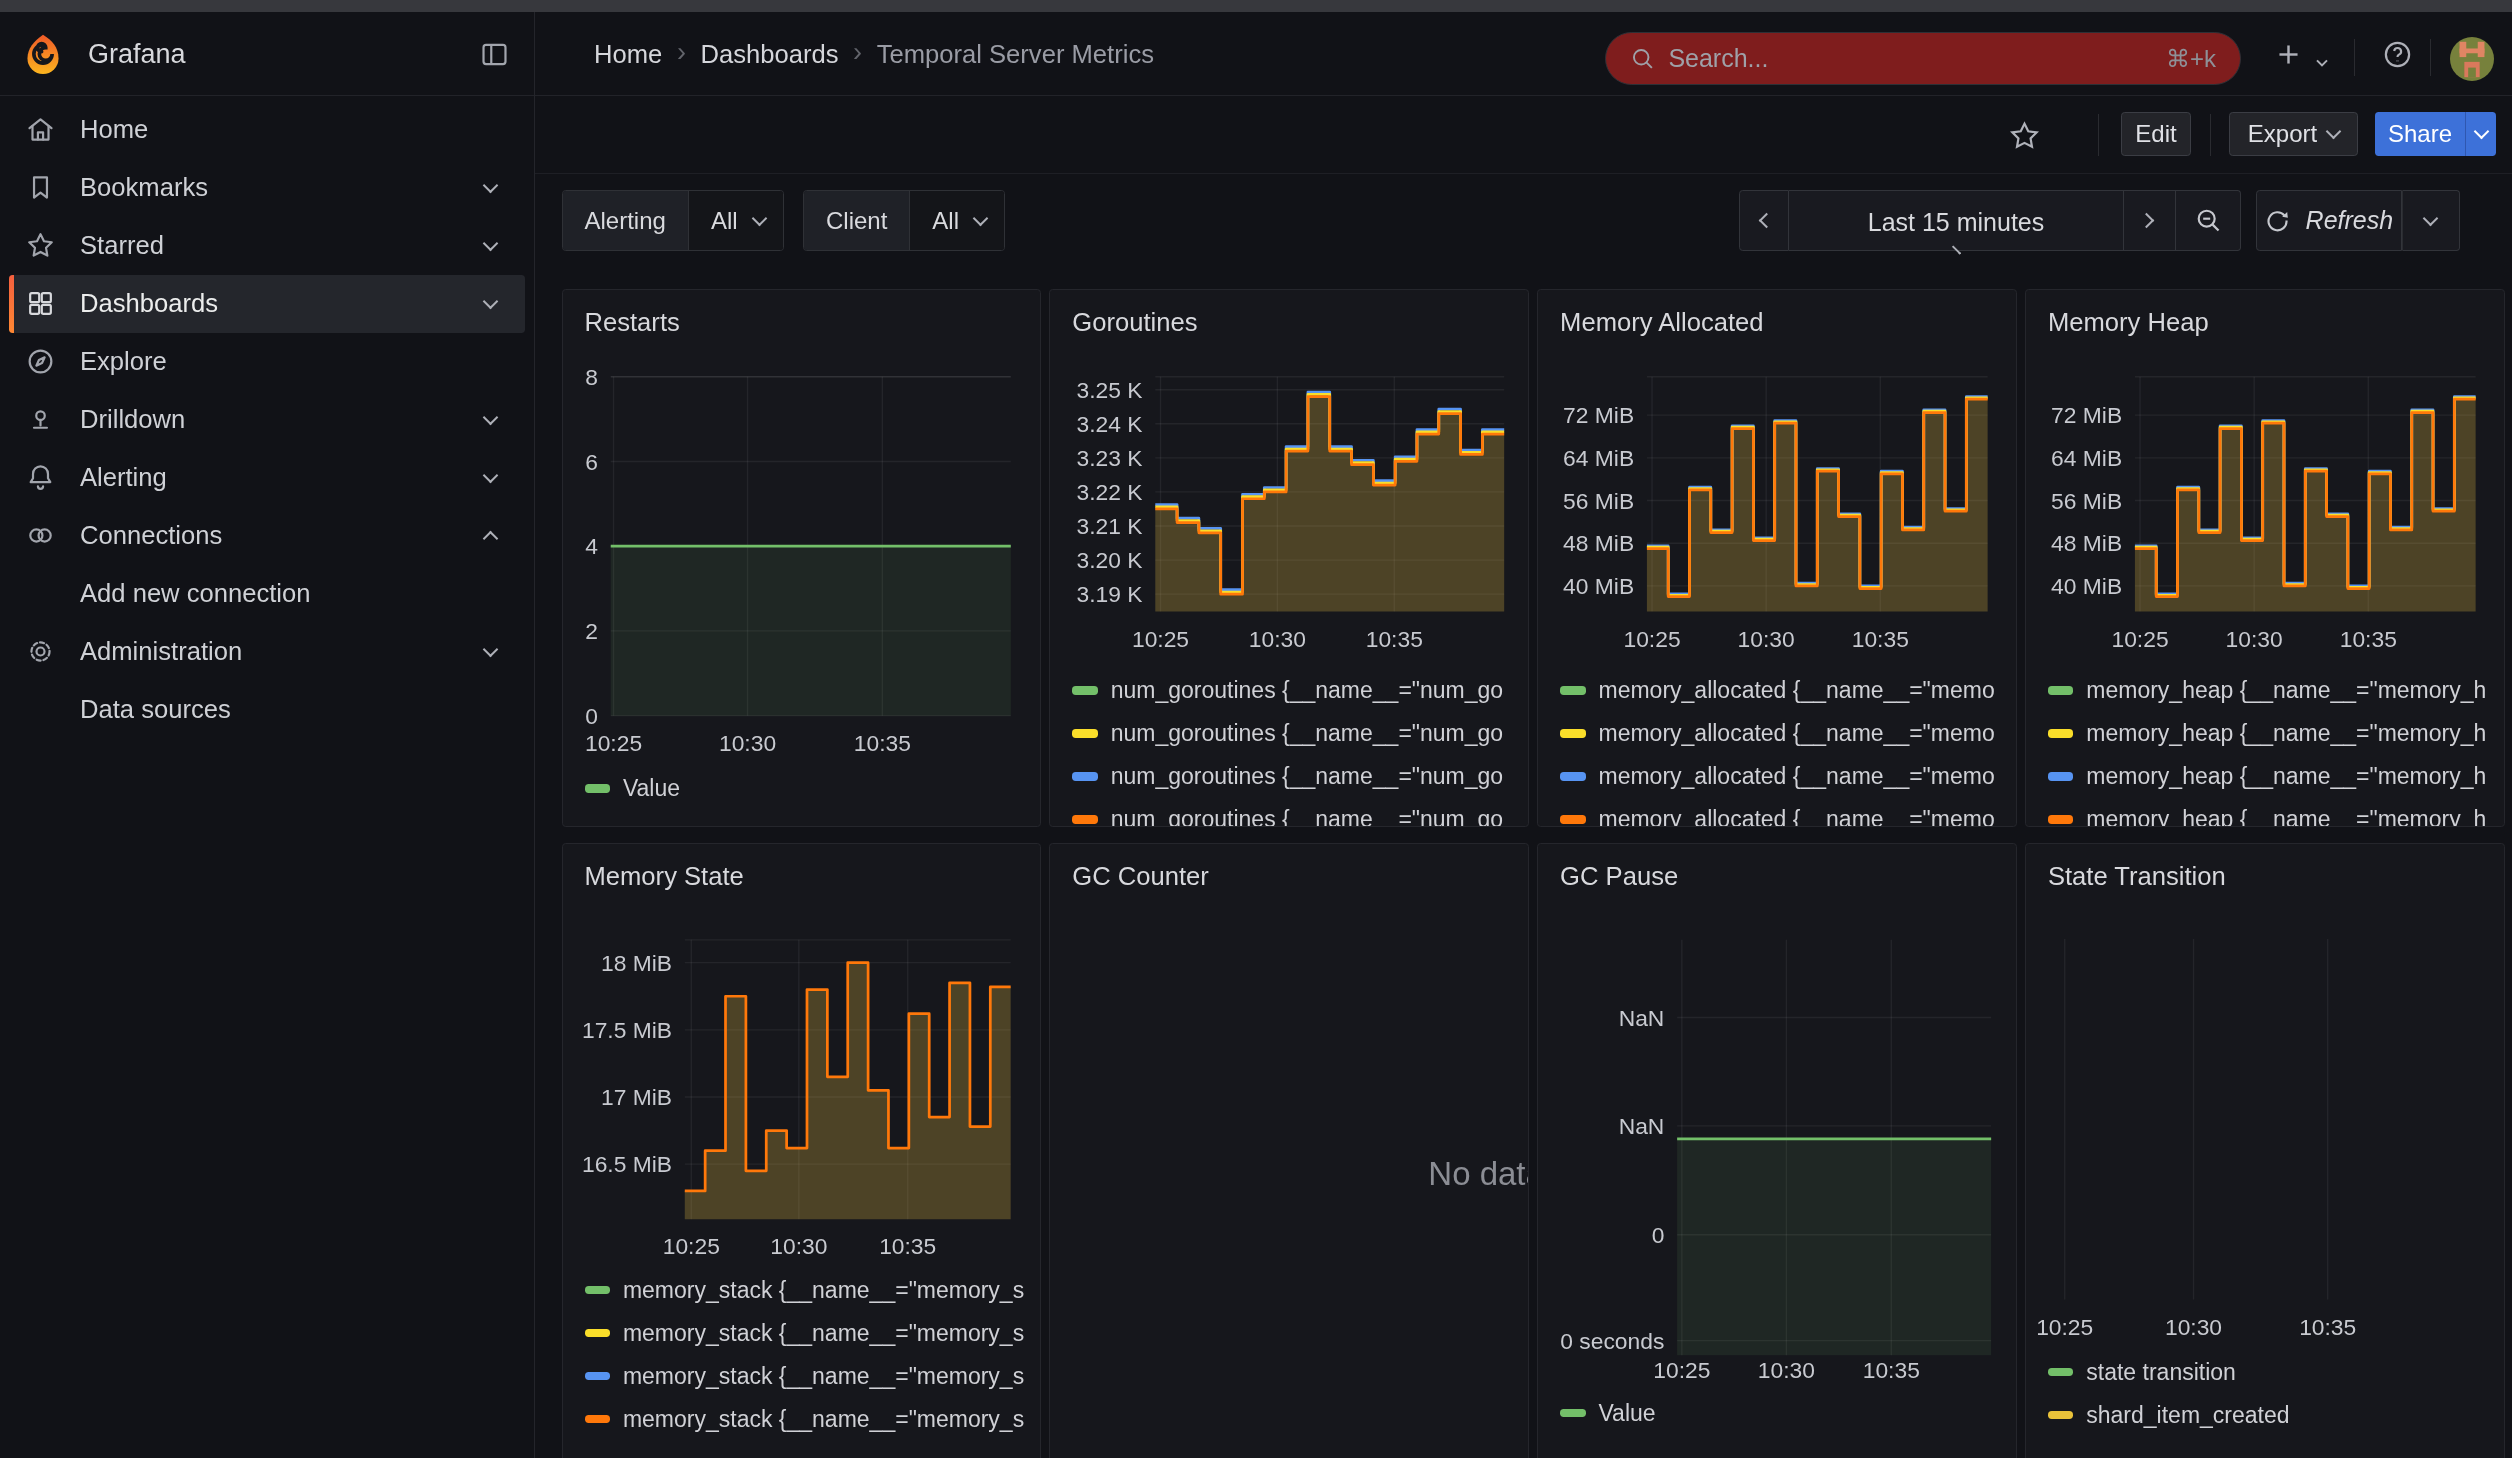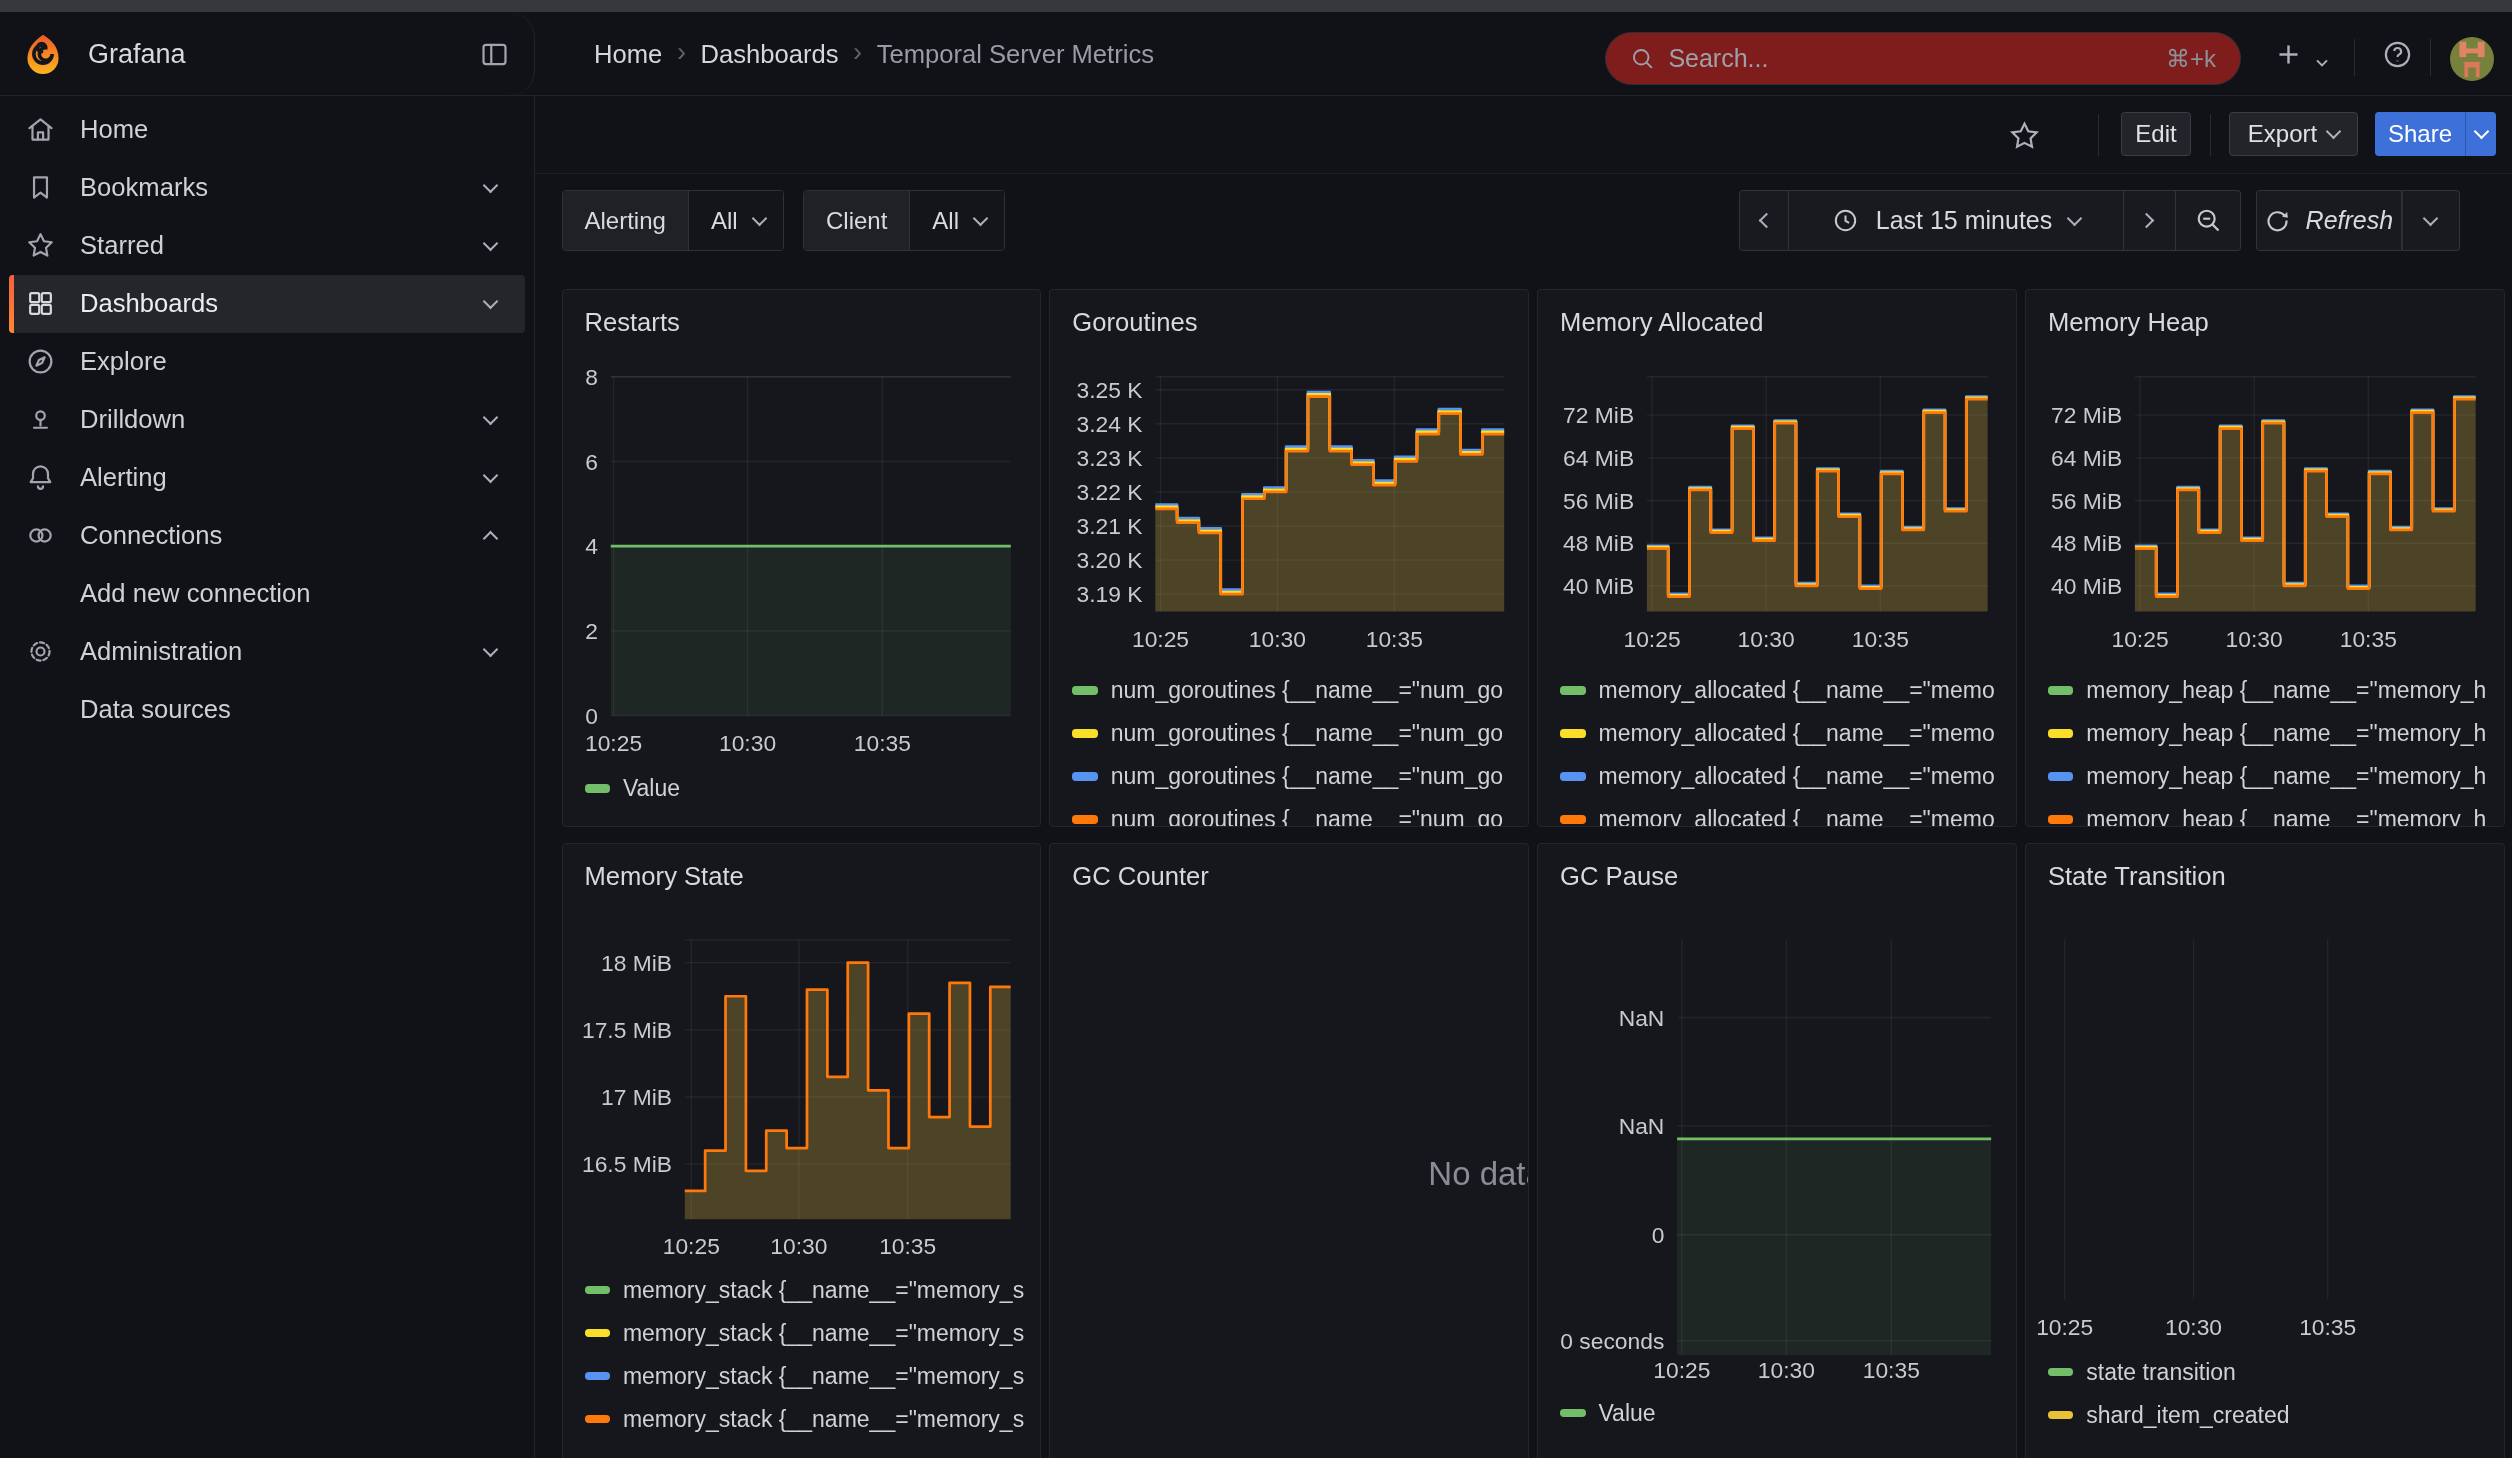--- a/index.html
+++ b/index.html
@@ -2,21 +2,21 @@
 <html style="font-size:14.6px"><head>
 <meta charset="utf-8">
 <style>
   * { margin:0; padding:0; box-sizing:border-box; }
   html,body { width:2512px; height:1458px; overflow:hidden; background:#111217;
     font-family:"Liberation Sans", sans-serif; color:#cfd1d6; }
   .top-strip { position:absolute; left:0; top:0; width:2512px; height:12px; background:#37383d; }
   
   .header { position:absolute; left:0; top:12px; width:2512px; height:84px; background:#111217;
     border-bottom:0.9px solid #222329; }
-  .header-left { position:absolute; left:0; top:0; width:535px; height:84px; border-right:0.9px solid #24252b;border-radius:26px; }
+  .header-left { position:absolute; left:0; top:0; width:535px; height:84px; border-right:0.9px solid #24252b; }
   .logo { position:absolute; left:22px; top:21px; width:42px; height:42px; }
   .brand { position:absolute; left:88px; top:27px; font-size:27px; font-weight:500; color:#d8d9dd; }
   .toggle-icon { position:absolute; left:479px; top:26.5px; width:31px; height:31px; color:#a2a5ad; cursor:pointer; }
   .crumbs { position:absolute; left:594px; top:0; height:84px; display:flex; align-items:center; gap:14.6px; }
   .crumb { font-size:25.6px; color:#d5d6db; cursor:pointer; }
   .crumb.last { color:#9a9ca5; }
   .crumb-sep { font-size:27px; color:#62646b; transform:translateY(-1.8px); }
   .searchbox { position:absolute; left:1605px; top:20px; width:636px; height:53px; background:#7f1d1d;
     border:0.9px solid #2e3036; border-radius:26.5px; display:flex; align-items:center; padding:0 24px; gap:12.8px; }
   .searchbox input { flex:1; background:transparent; border:none; outline:none; color:#cfd1d6;
@@ -250,21 +250,21 @@
       <div class="f-value">
         <span>All</span>
         <span class="chev down" style="margin-top:-5.5px"></span>
       </div>
     </div>
 
     <div class="timebar" style="left:1204px">
       <div class="tbtn" style="width:50px; border-radius:3.7px 0 0 3.7px;">
         <span class="chev down" style="transform:rotate(135deg); margin-left:5.5px"></span>
       </div>
-      <div class="tbtn" style="width:335px; gap:17px; border-left:none;">
+      <div class="tbtn" style="width:335px; gap:17px; border-left:none;flex-direction:column;">
         <svg width="27" height="27" viewBox="0 0 24 24" fill="none" stroke="currentColor" stroke-width="1.8">
           <circle cx="12" cy="12" r="8.6"></circle>
             <path d="M12 7.5 V12.3 L15.2 14.2"></path>
         </svg>
         <span class="txt">Last 15 minutes</span>
         <span class="chev down" style="margin-top:-5.5px"></span>
       </div>
       <div class="tbtn" style="width:52px; border-left:none;">
         <span class="chev down" style="transform:rotate(-45deg); margin-right:5.5px"></span>
       </div>

